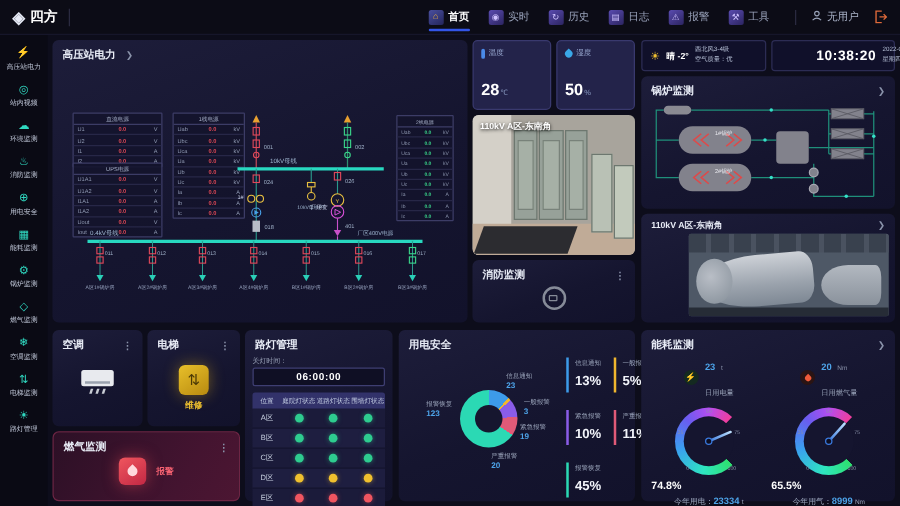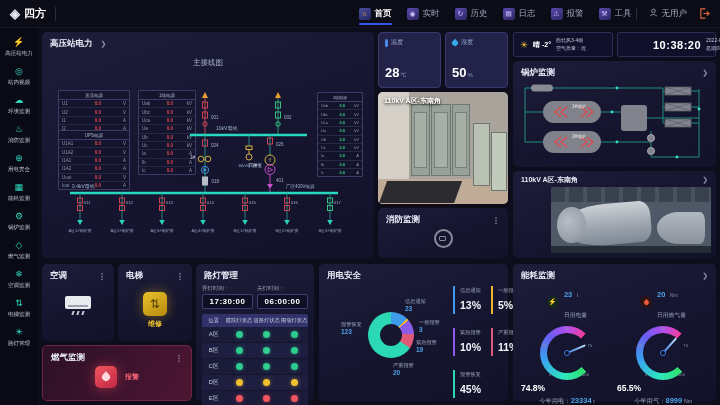--- a/index.html
+++ b/index.html
@@ -10,21 +10,21 @@
   .logo-mark{font-size:13px;color:#e8ecf8;}
   .tb-div{width:1px;height:14px;background:#2a2a40;margin:0 9px;}
   .app-title{font-weight:bold;font-size:13px;letter-spacing:1px;color:#f2f5fc;}
   #topnav{margin-left:auto;display:flex;align-items:center;gap:15px;height:100%;}
   .nav-item{display:flex;align-items:center;gap:4px;position:relative;cursor:pointer;height:100%;}
   .nav-ic{width:12px;height:12px;border-radius:2px;background:linear-gradient(145deg,#5a4bb0,#2b2460);display:flex;align-items:center;justify-content:center;font-size:7px;color:#cfc2ff;}
   .nav-item.active .nav-ic{background:linear-gradient(145deg,#4a4f9e,#23255c);color:#f0b23e;}
   .nav-label{font-size:8.5px;color:#9aa3bb;}
   .nav-item.active .nav-label{color:#fff;font-weight:bold;}
   .nav-item.active::after{content:"";position:absolute;left:0;right:0;bottom:2px;height:2px;background:#3355e8;border-radius:1px;}
-  .user{display:flex;align-items:flex-start;gap:4px;font-size:8.5px;color:#aab3c8;margin-left:4px;padding-left:12px;border-left:1px solid #2a2a40;}
+  .user{display:flex;align-items:flex-start;gap:4px;font-size:8.5px;color:#aab3c8;margin-left:20px;padding-left:12px;border-left:1px solid #2a2a40;}
   .exit{margin-left:12px;display:flex;align-items:center;}
   
   .sidebar{position:absolute;left:0;top:28px;width:38px;height:377px;background:#0a0a14;display:flex;flex-direction:column;padding-top:5px;box-sizing:border-box;}
   .side-item{display:flex;flex-direction:column;align-items:center;padding:4px 0 4px;cursor:pointer;}
   .side-icon{color:#2fd8c0;font-size:9px;line-height:11px;}
   .side-label{font-size:6px;color:#c3cadb;margin-top:1px;white-space:nowrap;transform:scale(.92);}
   
   .main{position:absolute;left:38px;top:28px;width:682px;height:377px;background:#0d0d1b;}
   .panel{position:absolute;background:linear-gradient(160deg,#1d1d3a 0%,#15152f 55%,#12122b 100%);border-radius:5px;box-sizing:border-box;}
   .phead{display:flex;align-items:center;padding:6px 8px 0;font-size:8.5px;font-weight:bold;color:#e8ecf6;}
@@ -250,21 +250,20 @@
     </div>
   </aside>
 
 <div class="main">
 
   <section class="panel p-power">
     <div class="phead">
       <span>高压站电力</span>
       <span class="chev">❯</span>
     </div>
-    <div class="diagram-title">主接线图</div>
     <div class="mtable" id="mtable-0">
         <div class="mt-title">直流电源</div>
         <div class="mrow">
           <span class="mk">U1</span>
           <span class="mv red">0.0</span>
           <span class="mu">V</span>
         </div>
         <div class="mrow">
           <span class="mk">U2</span>
           <span class="mv red">0.0</span>
@@ -684,24 +683,20 @@
       <span class="gas-status">报警</span>
     </div>
   </section>
 
   <section class="panel p-street">
     <div class="phead">
         <span>路灯管理</span>
       </div>
     <div class="sl-times">
       <div class="sl-group">
-        <div class="sl-lab">开灯时间：</div>
-        <div class="sl-box">17:30:00</div>
-      </div>
-      <div class="sl-group">
         <div class="sl-lab">关灯时间：</div>
         <div class="sl-box">06:00:00</div>
       </div>
     </div>
     <div class="st-table">
       <div class="st-head">
         <span class="st-c0">位置</span>
         <span class="st-c">庭院灯状态</span>
         <span class="st-c">道路灯状态</span>
         <span class="st-c">围墙灯状态</span>

